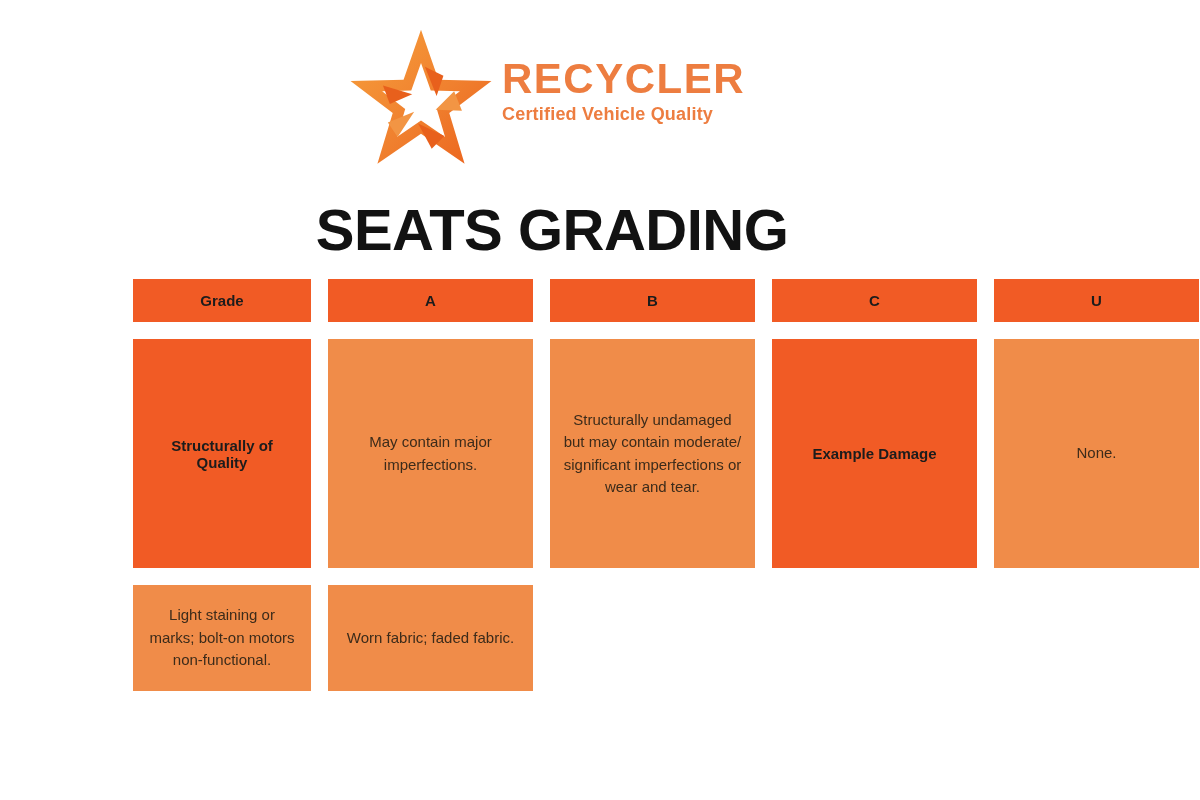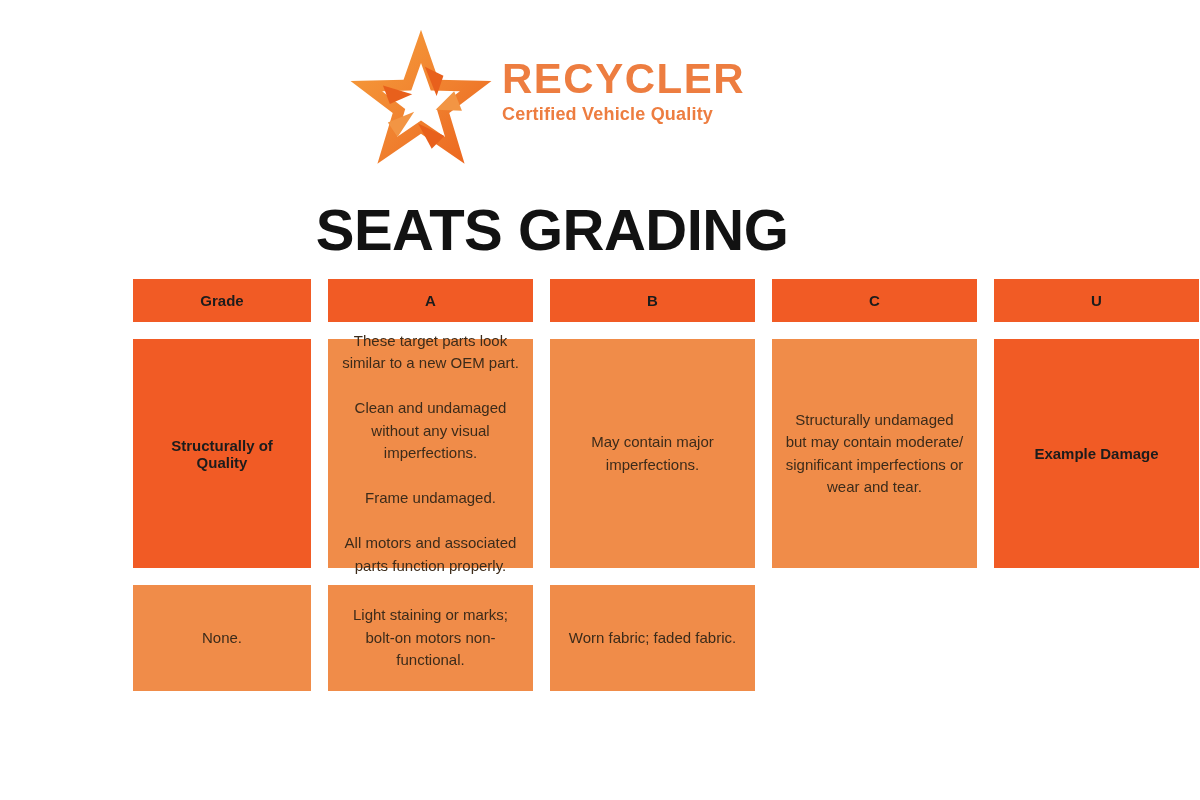--- a/index.html
+++ b/index.html
@@ -103,27 +103,20 @@
 
 <div class="grading-table">
 
   <div class="th">Grade</div>
   <div class="th">A</div>
   <div class="th">B</div>
   <div class="th">C</div>
   <div class="th">U</div>
 
   <div class="row-label">Structurally of Quality</div>
-  <div class="cell multi">These target parts look similar to a new OEM part.
-
-Clean and undamaged without any visual imperfections.
-
-Frame undamaged.
-
-All motors and associated parts function properly.</div>
   <div class="cell">May contain major imperfections.</div>
   <div class="cell">Structurally undamaged but may contain moderate/ significant imperfections or wear and tear.</div>
 
   <div class="row-label">Example Damage</div>
   <div class="cell">None.</div>
   <div class="cell">Light staining or marks; bolt-on motors non-functional.</div>
   <div class="cell">Worn fabric; faded fabric.</div>
 </div>
 
 </body></html>

